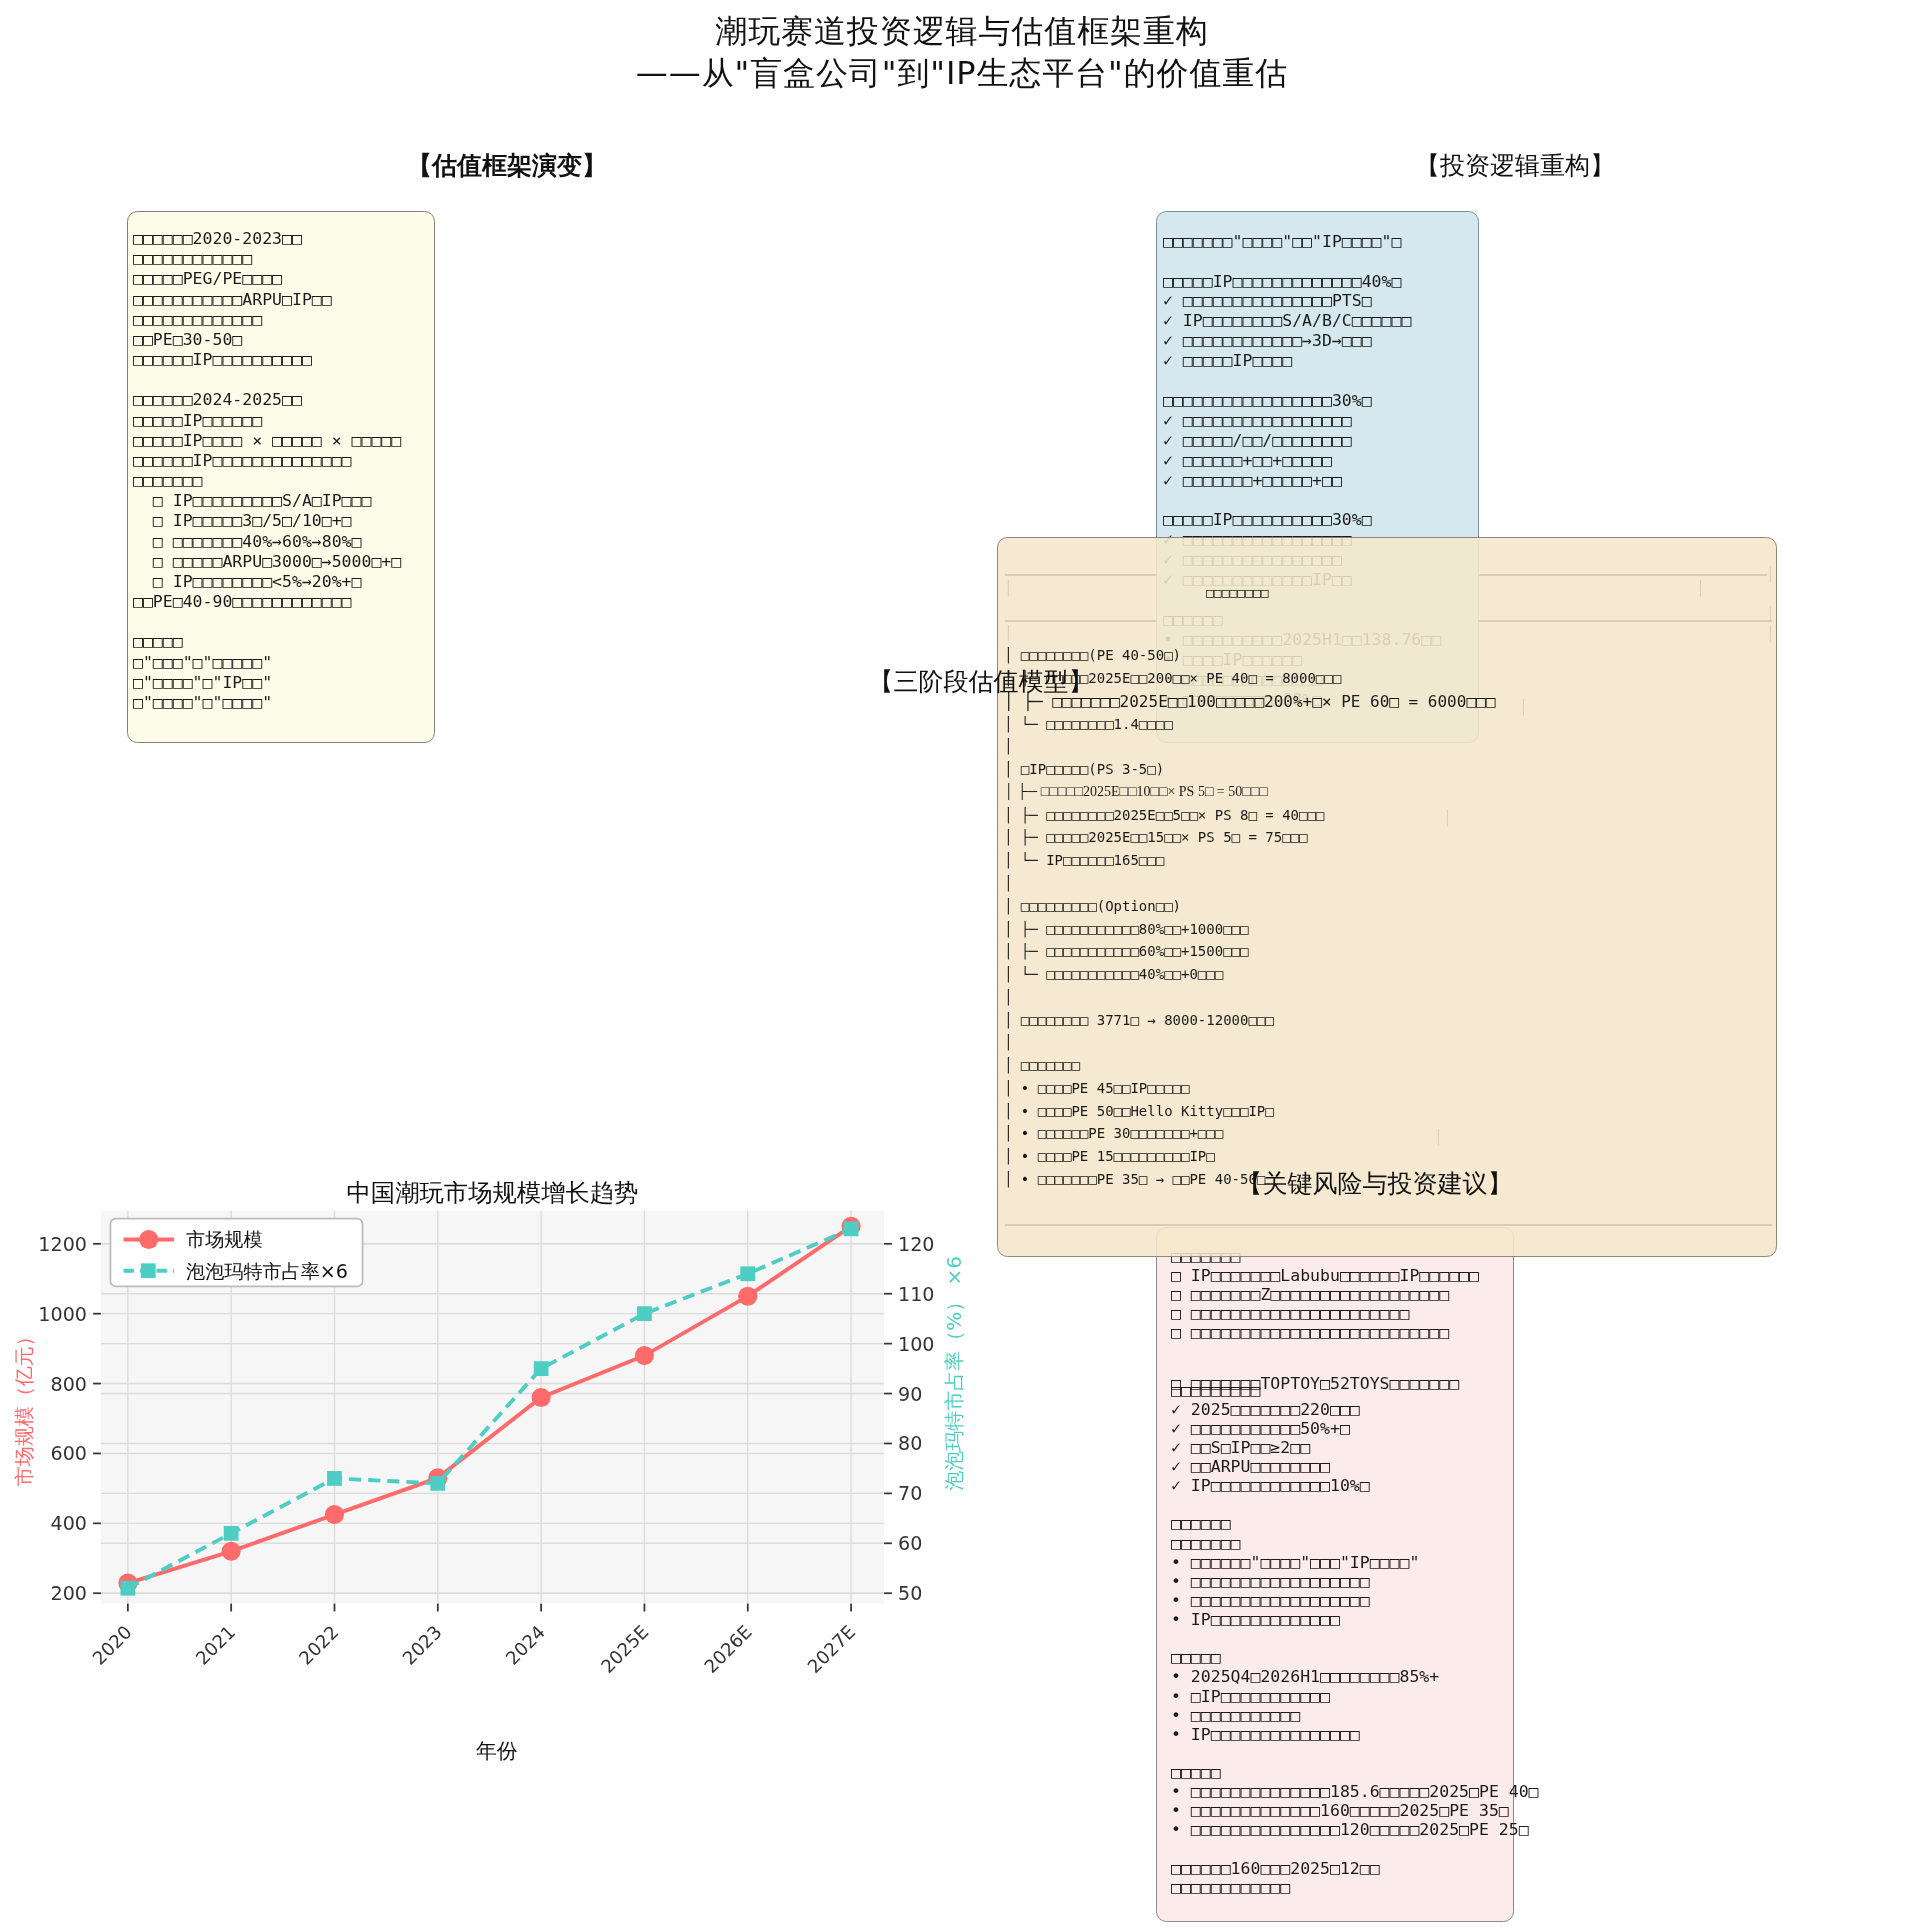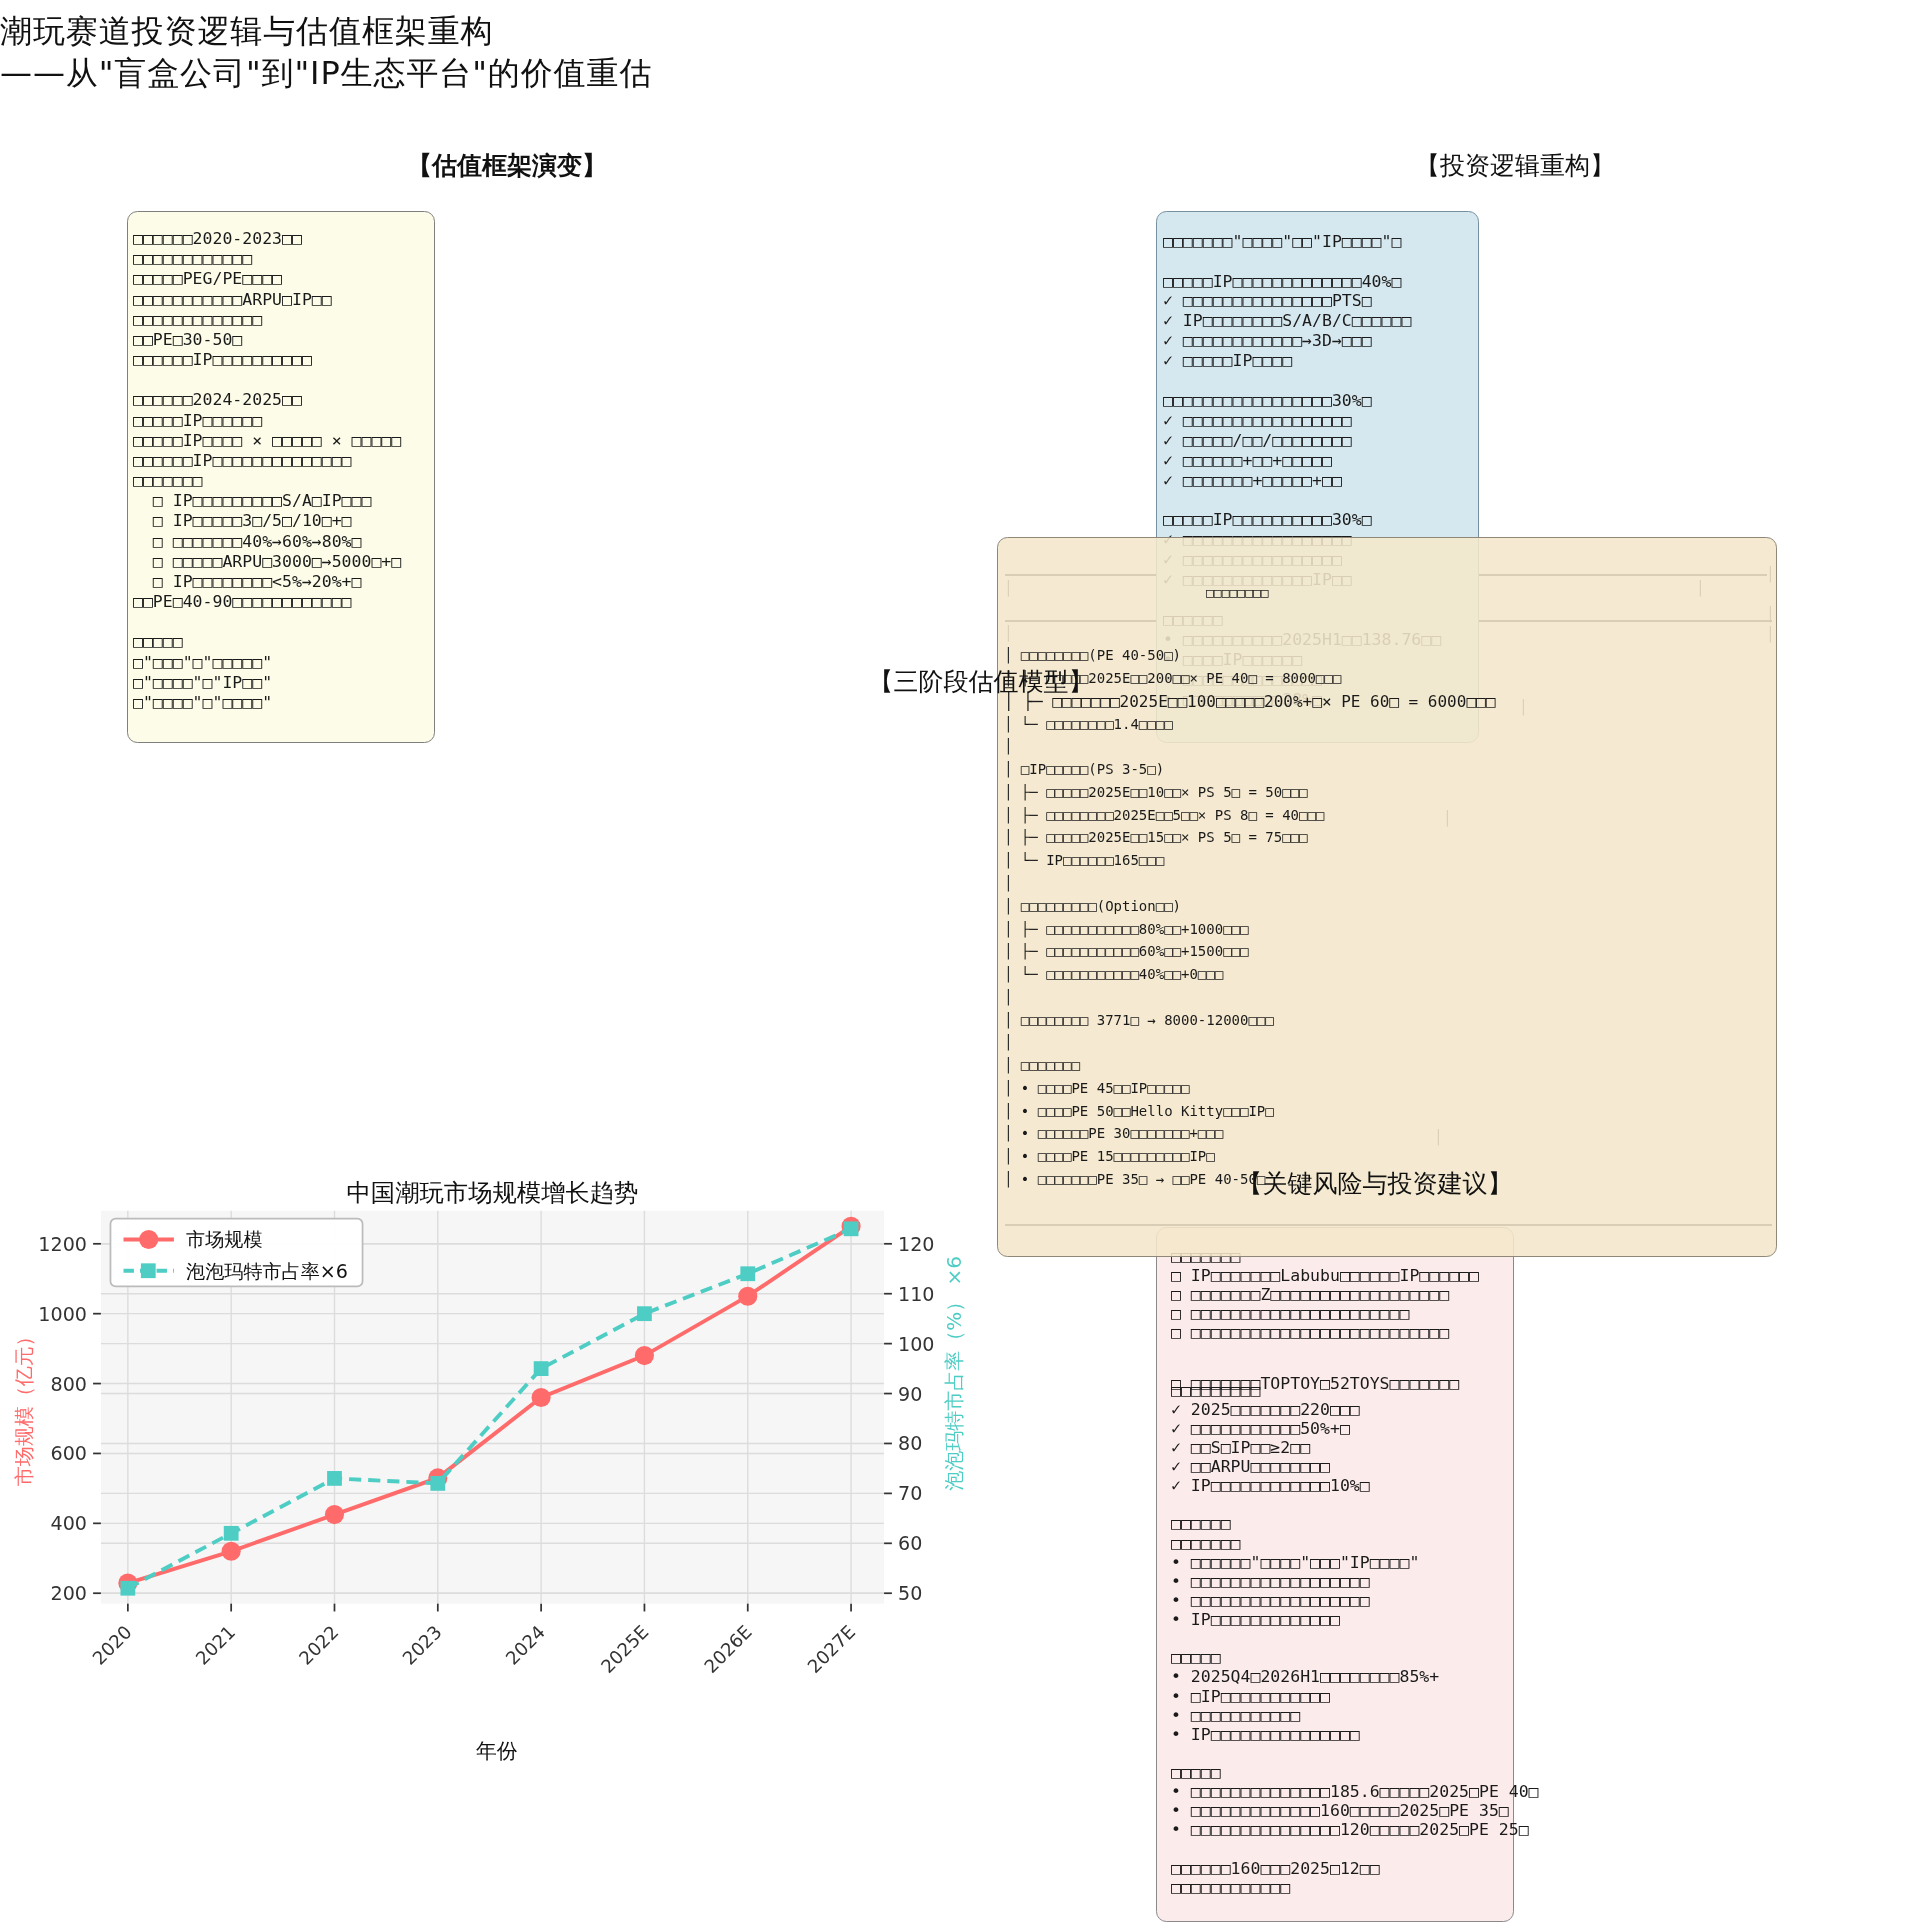--- a/index.html
+++ b/index.html
@@ -1,20 +1,20 @@
 <!DOCTYPE html>
 <html style="font-size:14px"><head>
 <meta charset="utf-8">
 <style>
   html,body{margin:0;padding:0;background:#fff;}
   #page{position:relative;width:1924px;height:1928px;background:#ffffff;overflow:hidden;
         font-family:"DejaVu Sans","Liberation Sans",sans-serif;color:#111;}
   .mono{font-family:"DejaVu Sans Mono","Liberation Mono",monospace;}
   .abs{position:absolute;}
-  .doc-title{width:100%;text-align:left;font-size:32px;color:#111;letter-spacing:0.9px;}
+  .doc-title{width:100%;text-align:center;font-size:32px;color:#111;letter-spacing:0.9px;}
   .section-hd{position:absolute;font-size:25px;color:#111;white-space:nowrap;transform:translateX(-50%);}
   .tbox{position:absolute;border-radius:10.4px;border:1.7px solid #7f7f7f;box-sizing:border-box;}
   .row{position:absolute;white-space:pre;line-height:1;color:#1a1a1a;}
   .hline{position:absolute;height:1.7px;background:#1a1a1a;}
   .vbar{position:absolute;font-family:"DejaVu Sans Mono","Liberation Mono",monospace;
         font-size:14px;color:#1a1a1a;line-height:1;}
   #tan-text,#ascii-deco{z-index:40;}
   #chart-svg{position:absolute;left:0;top:1156px;z-index:5;}
 </style>
 </head>
@@ -107,21 +107,21 @@
       <div class="row mono" style="left: 1163px; top: 672px; font-size: 16.5px; z-index: 11;">• □□□□□□□□□□□□□□</div>
       <div class="row mono" style="left: 1163px; top: 692px; font-size: 16.5px; z-index: 11;">• □□□□□□□□□□38%□</div>
     </div>
   <div id="tan-rows">
       <div class="row mono" style="left: 1004px; top: 648px; font-size: 14px; z-index: 40;">│ □□□□□□□□(PE 40-50□)</div>
       <div class="row mono" style="left: 1004px; top: 671px; font-size: 14px; z-index: 40;">│ ├─ □□□□□2025E□□200□□× PE 40□ = 8000□□□</div>
       <div class="row mono" style="left: 1004px; top: 694px; font-size: 16px; z-index: 40;">│ ├─ □□□□□□□2025E□□100□□□□□200%+□× PE 60□ = 6000□□□</div>
       <div class="row mono" style="left: 1004px; top: 717px; font-size: 14px; z-index: 40;">│ └─ □□□□□□□□1.4□□□□</div>
       <div class="row mono" style="left: 1004px; top: 739px; font-size: 14px; z-index: 40;">│</div>
       <div class="row mono" style="left: 1004px; top: 762px; font-size: 14px; z-index: 40;">│ □IP□□□□□(PS 3-5□)</div>
-      <div class="row mono" style="left: 1004px; top: 785px; font-size: 14px; z-index: 40;">│ ├─ □□□□□2025E□□10□□× PS 5□ = 50□□□</div>
+      <div class="row mono" style="left: 1004px; top: 785px; font-size: 14px; z-index: 40; font-family: Liberation Serif, serif;">│ ├─ □□□□□2025E□□10□□× PS 5□ = 50□□□</div>
       <div class="row mono" style="left: 1004px; top: 808px; font-size: 14px; z-index: 40;">│ ├─ □□□□□□□□2025E□□5□□× PS 8□ = 40□□□</div>
       <div class="row mono" style="left: 1004px; top: 830px; font-size: 14px; z-index: 40;">│ ├─ □□□□□2025E□□15□□× PS 5□ = 75□□□</div>
       <div class="row mono" style="left: 1004px; top: 853px; font-size: 14px; z-index: 40;">│ └─ IP□□□□□□165□□□</div>
       <div class="row mono" style="left: 1004px; top: 876px; font-size: 14px; z-index: 40;">│</div>
       <div class="row mono" style="left: 1004px; top: 899px; font-size: 14px; z-index: 40;">│ □□□□□□□□□(Option□□)</div>
       <div class="row mono" style="left: 1004px; top: 922px; font-size: 14px; z-index: 40;">│ ├─ □□□□□□□□□□□80%□□+1000□□□</div>
       <div class="row mono" style="left: 1004px; top: 944px; font-size: 14px; z-index: 40;">│ ├─ □□□□□□□□□□□60%□□+1500□□□</div>
       <div class="row mono" style="left: 1004px; top: 967px; font-size: 14px; z-index: 40;">│ └─ □□□□□□□□□□□40%□□+0□□□</div>
       <div class="row mono" style="left: 1004px; top: 990px; font-size: 14px; z-index: 40;">│</div>
       <div class="row mono" style="left: 1004px; top: 1013px; font-size: 14px; z-index: 40;">│ □□□□□□□□ 3771□ → 8000-12000□□□</div>

